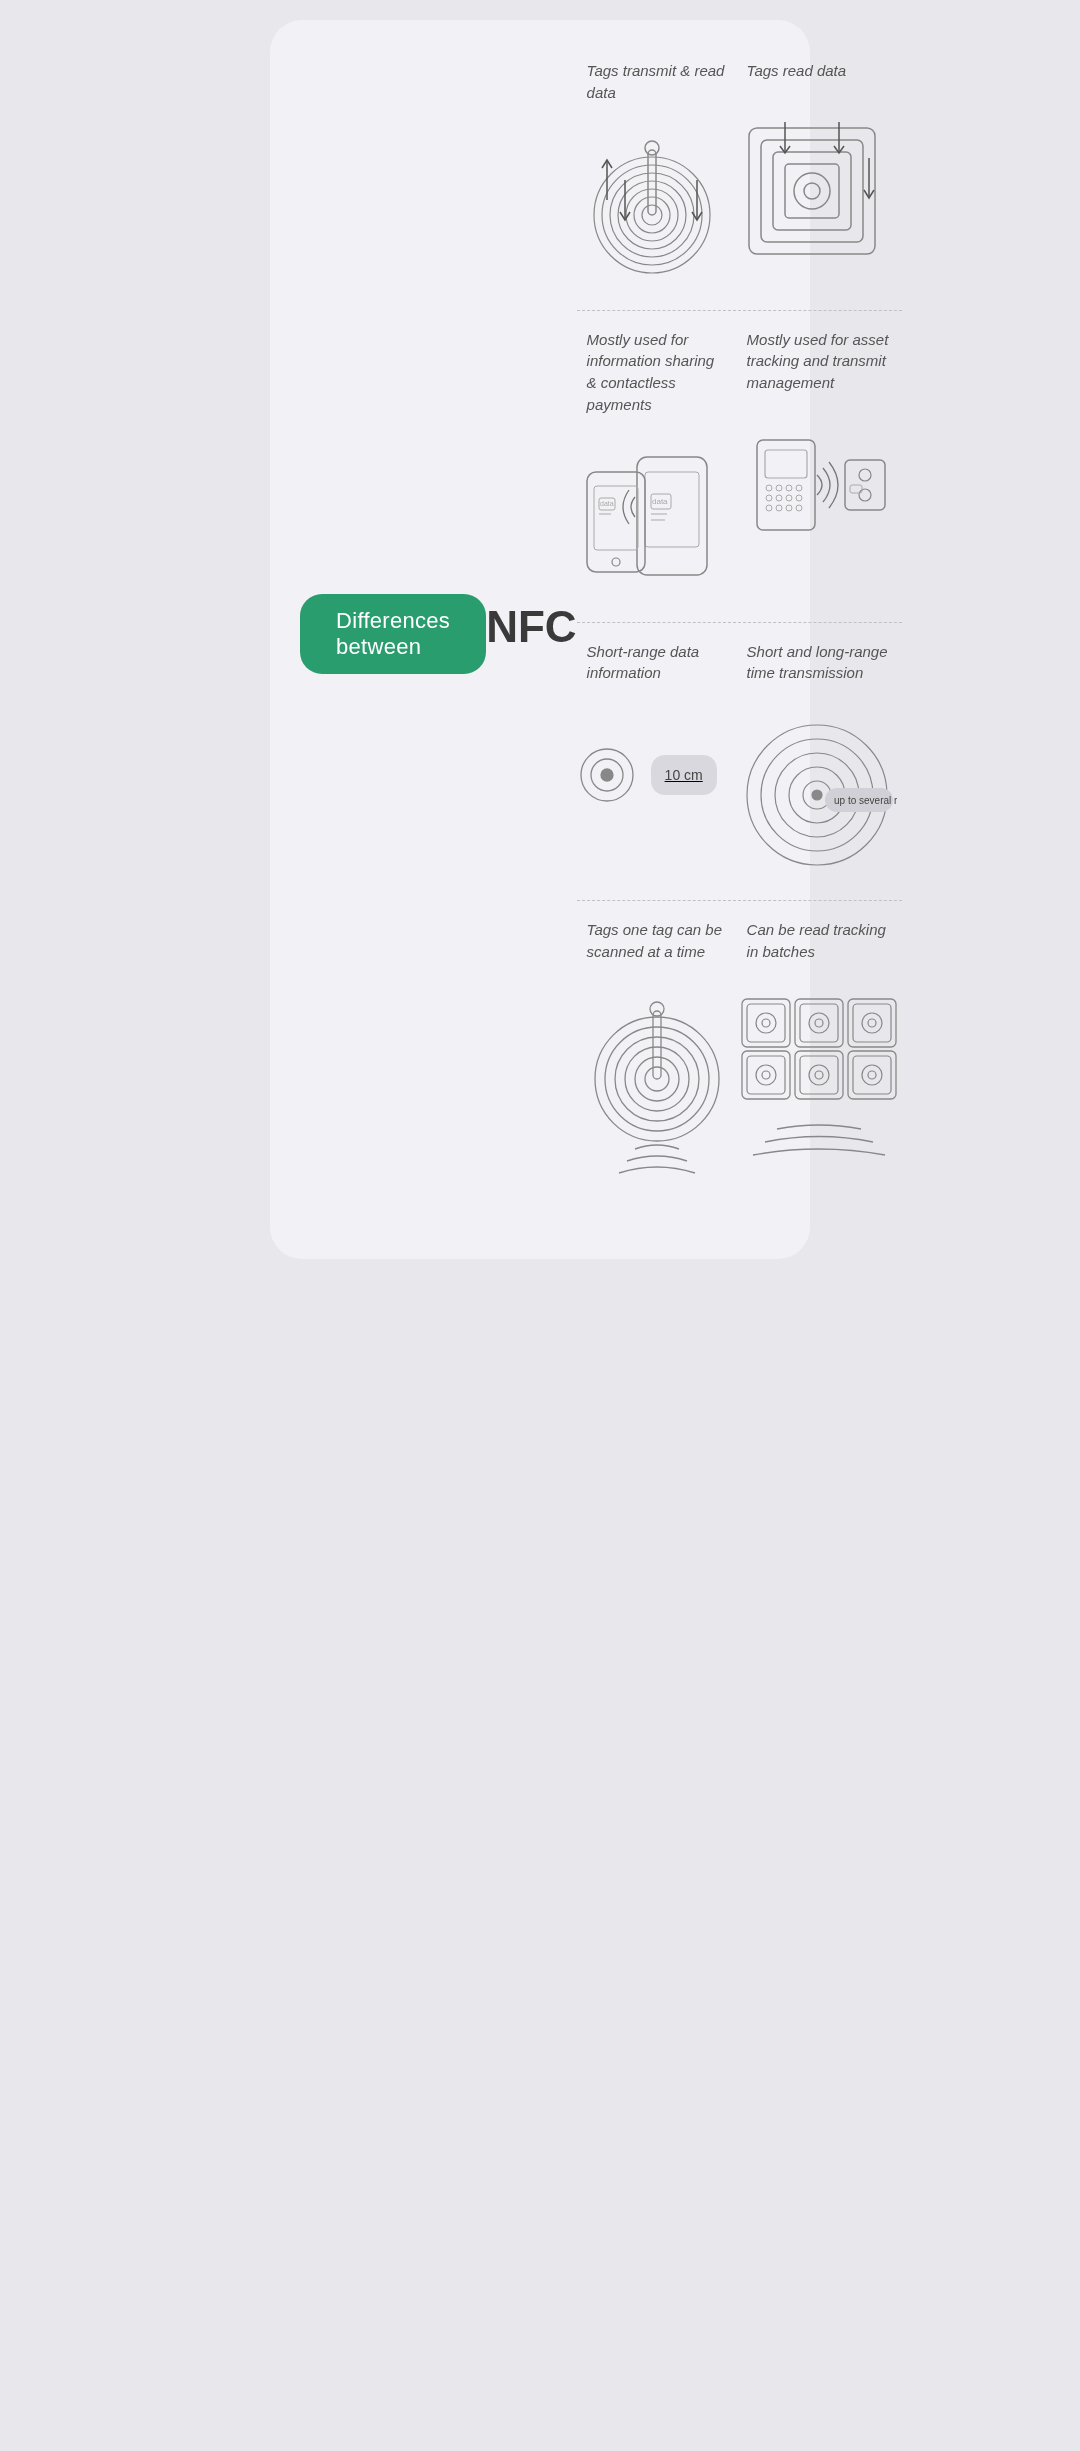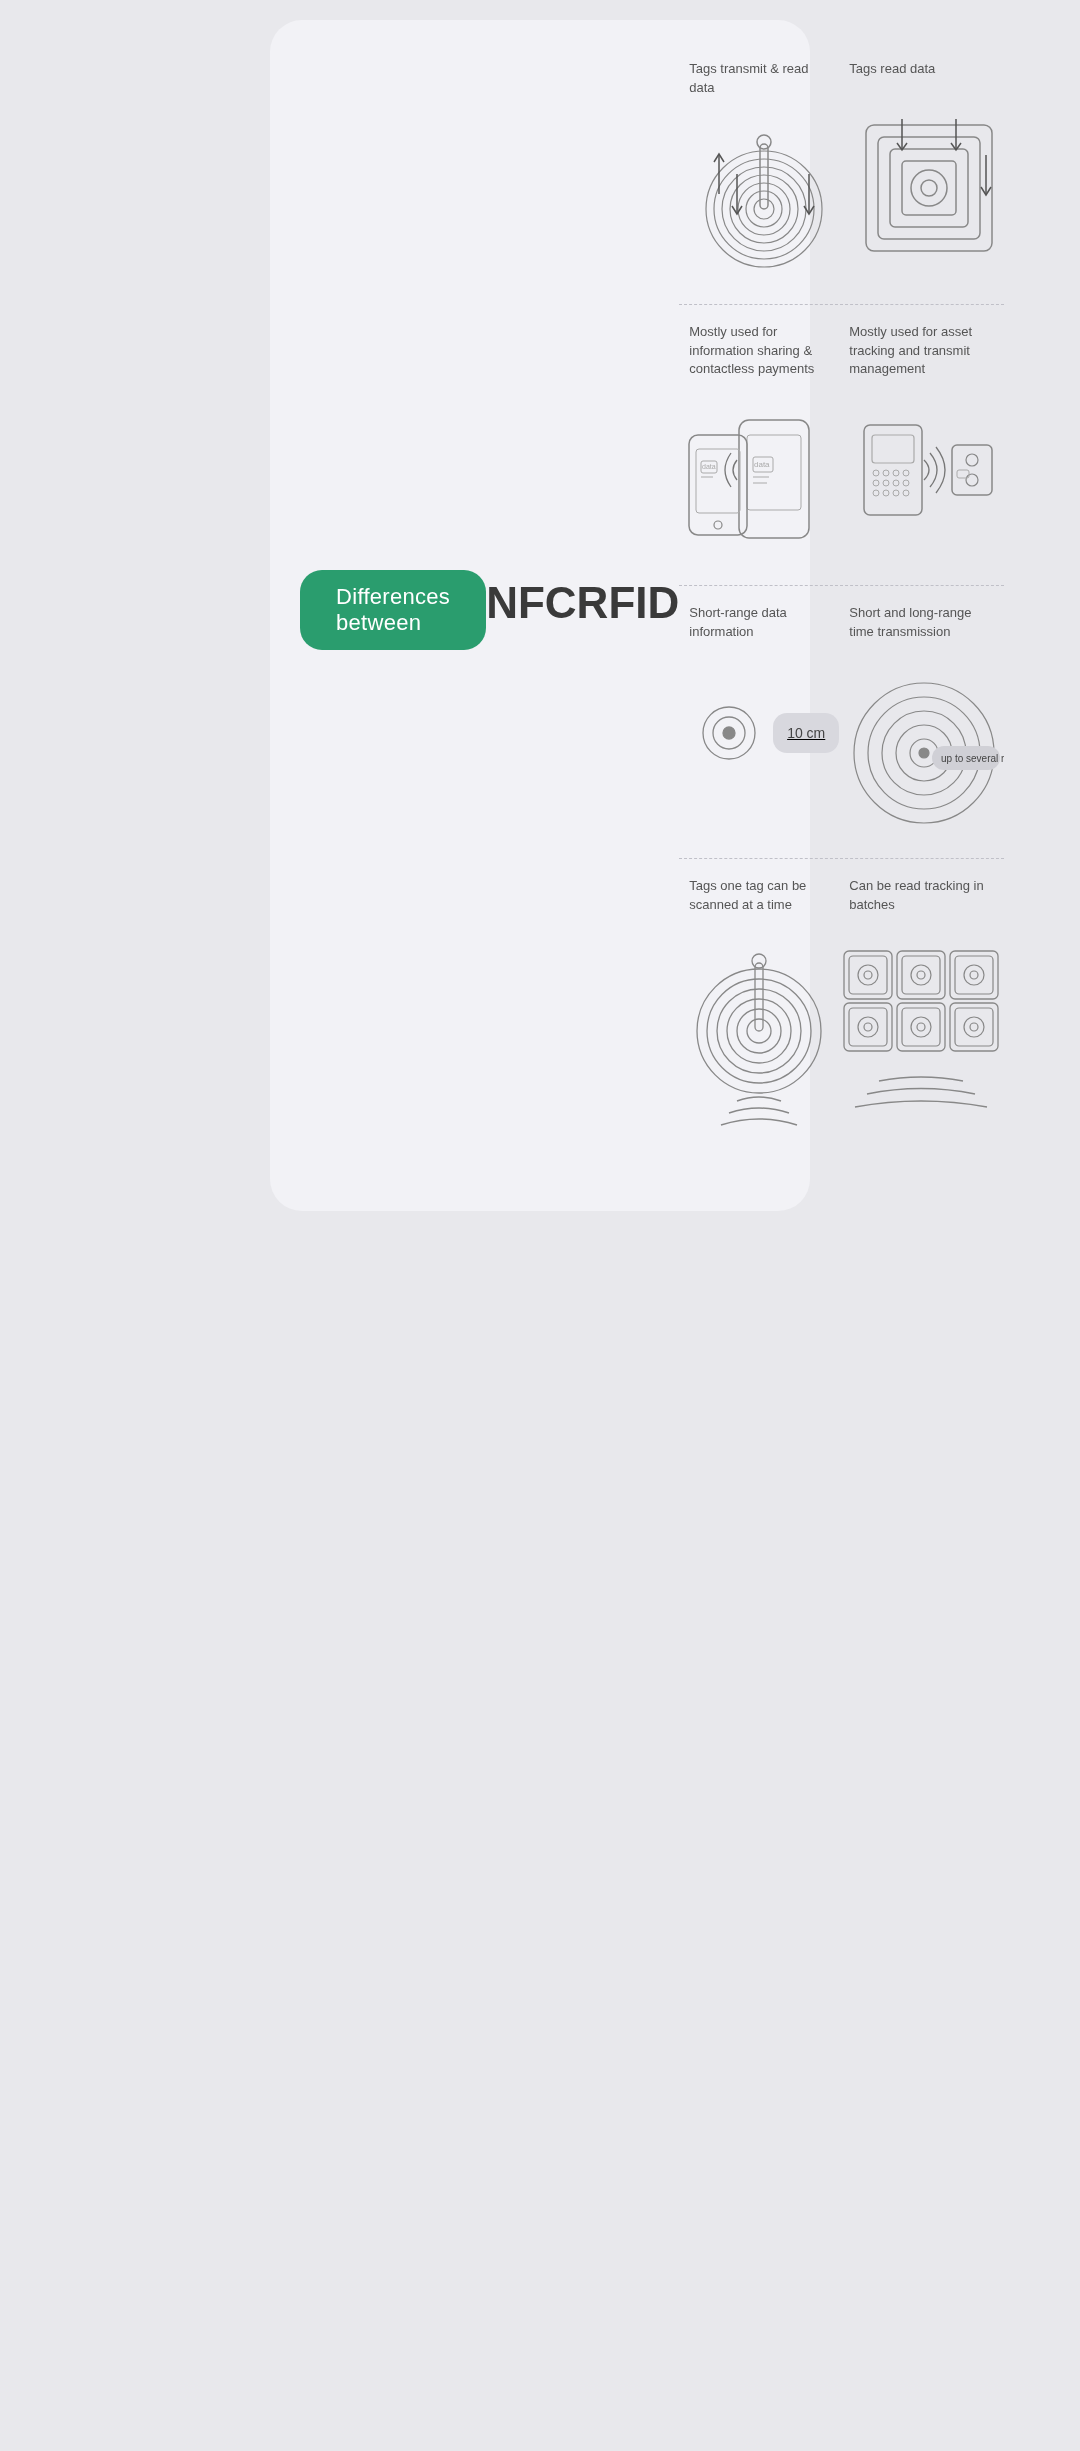--- a/index.html
+++ b/index.html
@@ -69,29 +69,30 @@
     }
 
     .divider {
       grid-column: 1 / -1;
       border: none;
       border-top: 1.5px dashed #c0c0c8;
       margin: 10px 0 18px;
     }
 
     .section-label {
-      font-size: 13px;
+      font-size: 15px;
       color: #555;
       line-height: 1.45;
       padding: 0 10px 16px;
+      font-style: italic;
     }
 
     .illustration-area {
       display: flex;
-      justify-content: flex-end;
+      justify-content: flex-start;
       align-items: center;
       padding: 10px 0 20px;
       min-height: 160px;
       text-decoration: underline;
     }
 
     .range-label-bubble {
       background: #d8d8de;
       border-radius: 14px;
       padding: 12px 14px;
@@ -113,21 +114,20 @@
     <svg viewBox="0 0 540 50" xmlns="http://www.w3.org/2000/svg">
 
       <line x1="270" y1="0" x2="135" y2="50" stroke="#aaa" stroke-width="1.5"></line>
 
       <line x1="270" y1="0" x2="405" y2="50" stroke="#aaa" stroke-width="1.5"></line>
     </svg>
   </div>
 
   <div class="two-col">
     <div class="col-title">NFC</div>
-    <div class="col-title">RFID</div>
   </div>
 
   <div class="two-col">
 
     <div>
       <div class="section-label">Tags transmit &amp; read data</div>
       <div class="illustration-area">
         <svg width="150" height="150" viewBox="0 0 150 150" fill="none" xmlns="http://www.w3.org/2000/svg">
 
           <circle cx="75" cy="85" r="58" stroke="#888" stroke-width="1.2" fill="none"></circle>

